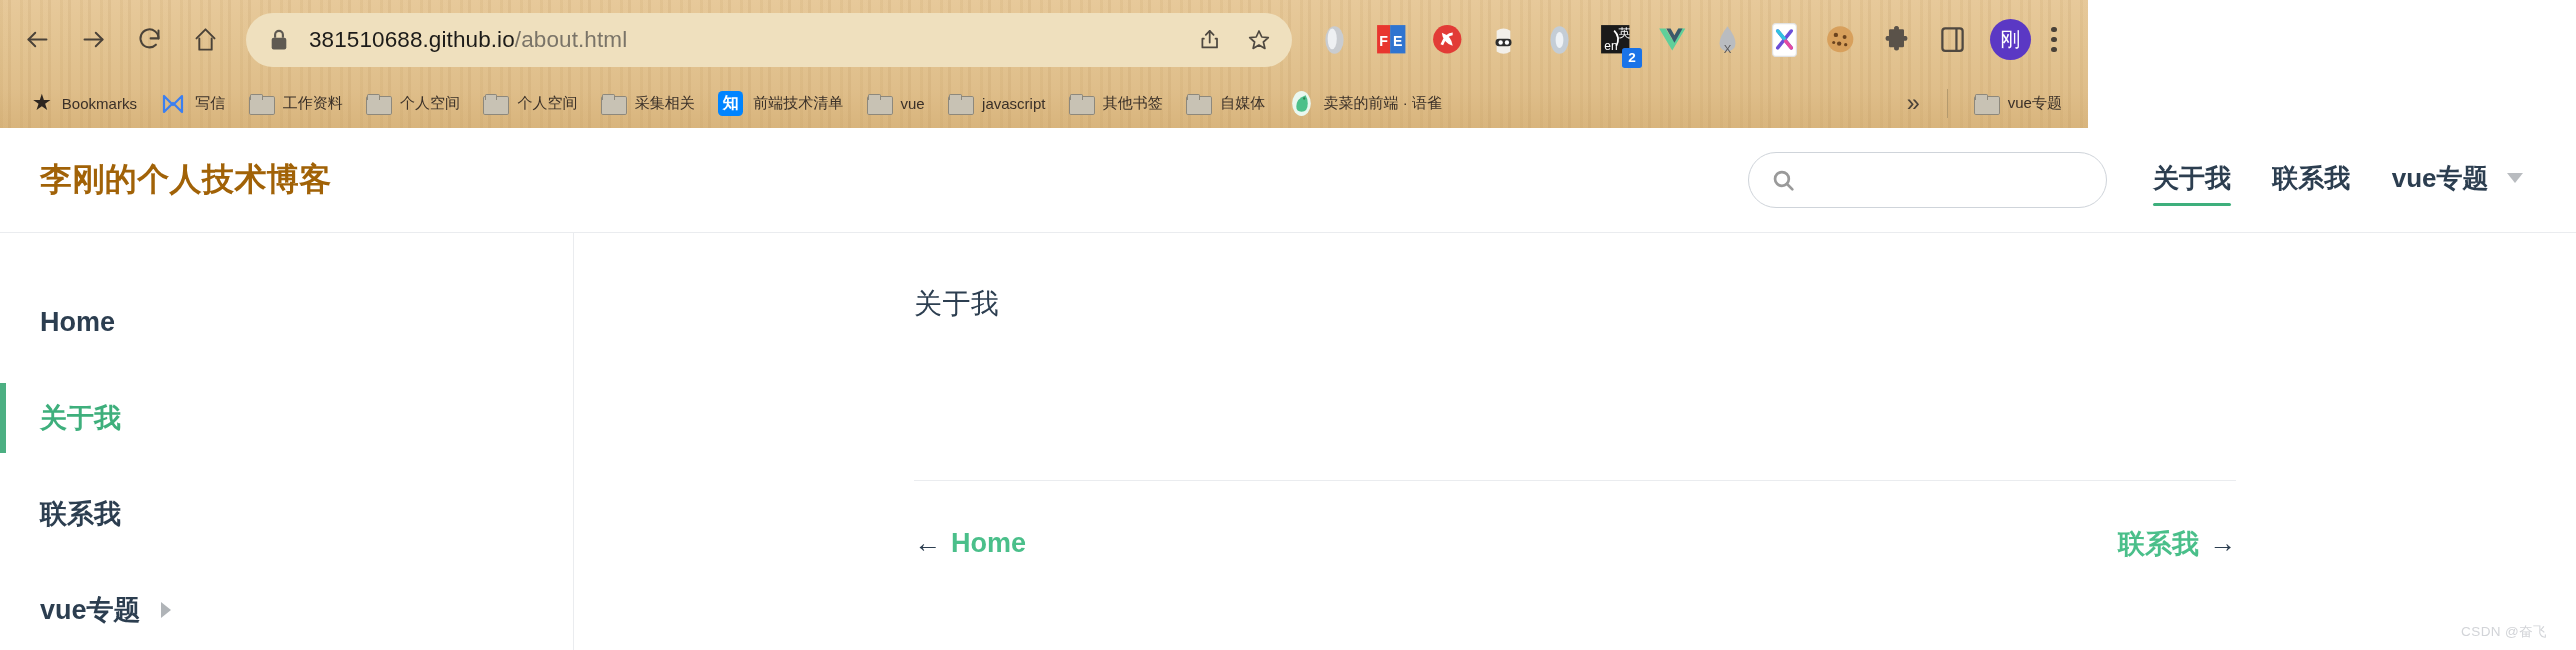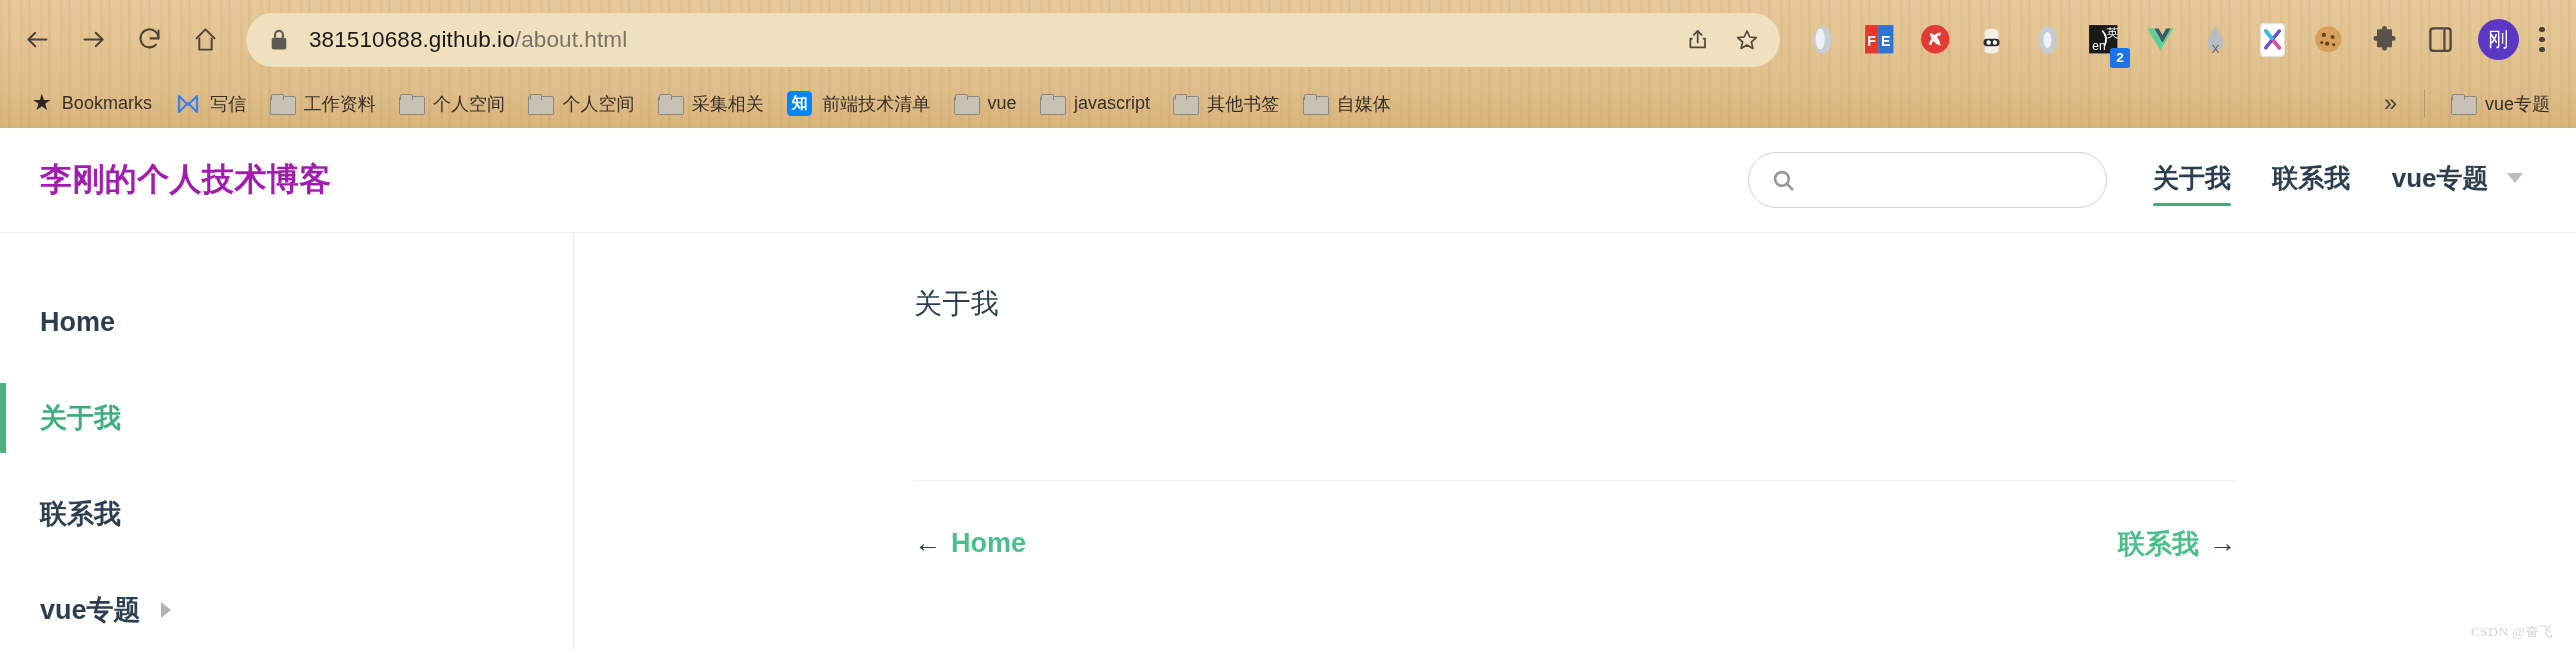--- a/index.html
+++ b/index.html
@@ -7,21 +7,21 @@
   html, body {
     width: 2576px; height: 650px;
     font-family: "Liberation Sans", "DejaVu Sans", sans-serif;
     background: #ffffff;
     overflow: hidden;
   }
 
   
   .browser-chrome {
     position: relative;
-    width: 2576px;
+    width: 2088px;
     height: 128px;
     background:
       repeating-linear-gradient(
         90deg,
         rgba(196,160,100,0.16) 0px,
         rgba(196,160,100,0.16) 2.7px,
         rgba(222,192,140,0.05) 2.7px,
         rgba(222,192,140,0.05) 8px,
         rgba(170,132,78,0.13) 8px,
         rgba(170,132,78,0.13) 10.8px,
@@ -109,21 +109,21 @@
     gap: 0;
   }
   .bm {
     display: flex; align-items: center;
     gap: 10px;
     padding: 4.5px 11.7px;
     border-radius: 6.3px;
     flex: 0 0 auto;
     white-space: nowrap;
   }
-  .bm-label { font-size: 18px; color: #3a3028; }
+  .bm-label { font-size: 15px; color: #3a3028; }
   .folder-ico { width: 24px; height: 20px; position: relative; flex: 0 0 auto; }
   .folder-ico::before {
     content: ""; position: absolute; left: 0; top: 2.7px;
     width: 24px; height: 17px;
     background: #c8c2b4; border: 1.3px solid #8d887c; border-radius: 1.8px;
   }
   .folder-ico::after {
     content: ""; position: absolute; left: 1.3px; top: 0px;
     width: 10.8px; height: 5.4px;
     background: #c8c2b4; border: 1.3px solid #8d887c; border-bottom: none;
@@ -147,21 +147,21 @@
     position: relative;
     height: 105px;
     display: flex; align-items: center;
     padding: 0 32px 0 40px;
     border-bottom: 0.9px solid #eaecef;
     background: #fff;
   }
   .site-title {
     font-size: 32px;
     font-weight: bold;
-    color: #a21caf;
+    color: #a16207;
     letter-spacing: 0.4px;
   }
   .header-right { margin-left: auto; display: flex; align-items: center; }
   .search-box {
     width: 359px; height: 56px;
     border: 1.4px solid #cfd4da;
     border-radius: 28px;
     display: flex; align-items: center;
     padding: 0 21.6px;
     background: #fff;
@@ -251,25 +251,24 @@
   .pn-link {
     font-size: 27px;
     color: #4abf8a;
     font-weight: bold;
     display: flex; align-items: center; gap: 10px;
   }
   .pn-arrow { color: #2c3e50; font-weight: normal; font-size: 27px; }
 
   .watermark {
     position: absolute;
-    right: 23px; bottom: 9px;
+    right: 29px; bottom: 9px;
     font-size: 13.5px;
     color: #d2d4d8;
     letter-spacing: 0.4px;
-    font-family: Liberation Serif, serif;
   }
 </style>
 </head>
 <body>
 
 <div class="browser-chrome">
 
   <div class="toolbar">
 
     <div class="nav-btn">
@@ -484,20 +483,30 @@
     <div class="bm">
       <span class="folder-ico"></span>
       <span class="bm-label">其他书签</span>
     </div>
 
     <div class="bm">
       <span class="folder-ico"></span>
       <span class="bm-label">自媒体</span>
     </div>
 
+    <div class="bm">
+      <span class="ico-yuque">
+        <svg width="25" height="27" viewBox="0 0 24 26">
+            <ellipse cx="12" cy="13" rx="9" ry="12" fill="#e9f7ef"></ellipse>
+            <path d="M16 5 q-9 3 -9 11 q0 5 5 5 q6 0 6-8 q0-5 -2-8z" fill="#4cc08a"></path>
+            <circle cx="14.6" cy="8.2" r="1.1" fill="#2e7d52"></circle>
+          </svg>
+      </span>
+      <span class="bm-label">卖菜的前端 · 语雀</span>
+    </div>
 
     <div class="spacer"></div>
 
     <div class="overflow-chev">»</div>
     <div class="bm-sep"></div>
 
     <div class="bm">
       <span class="folder-ico"></span>
       <span class="bm-label">vue专题</span>
     </div>

